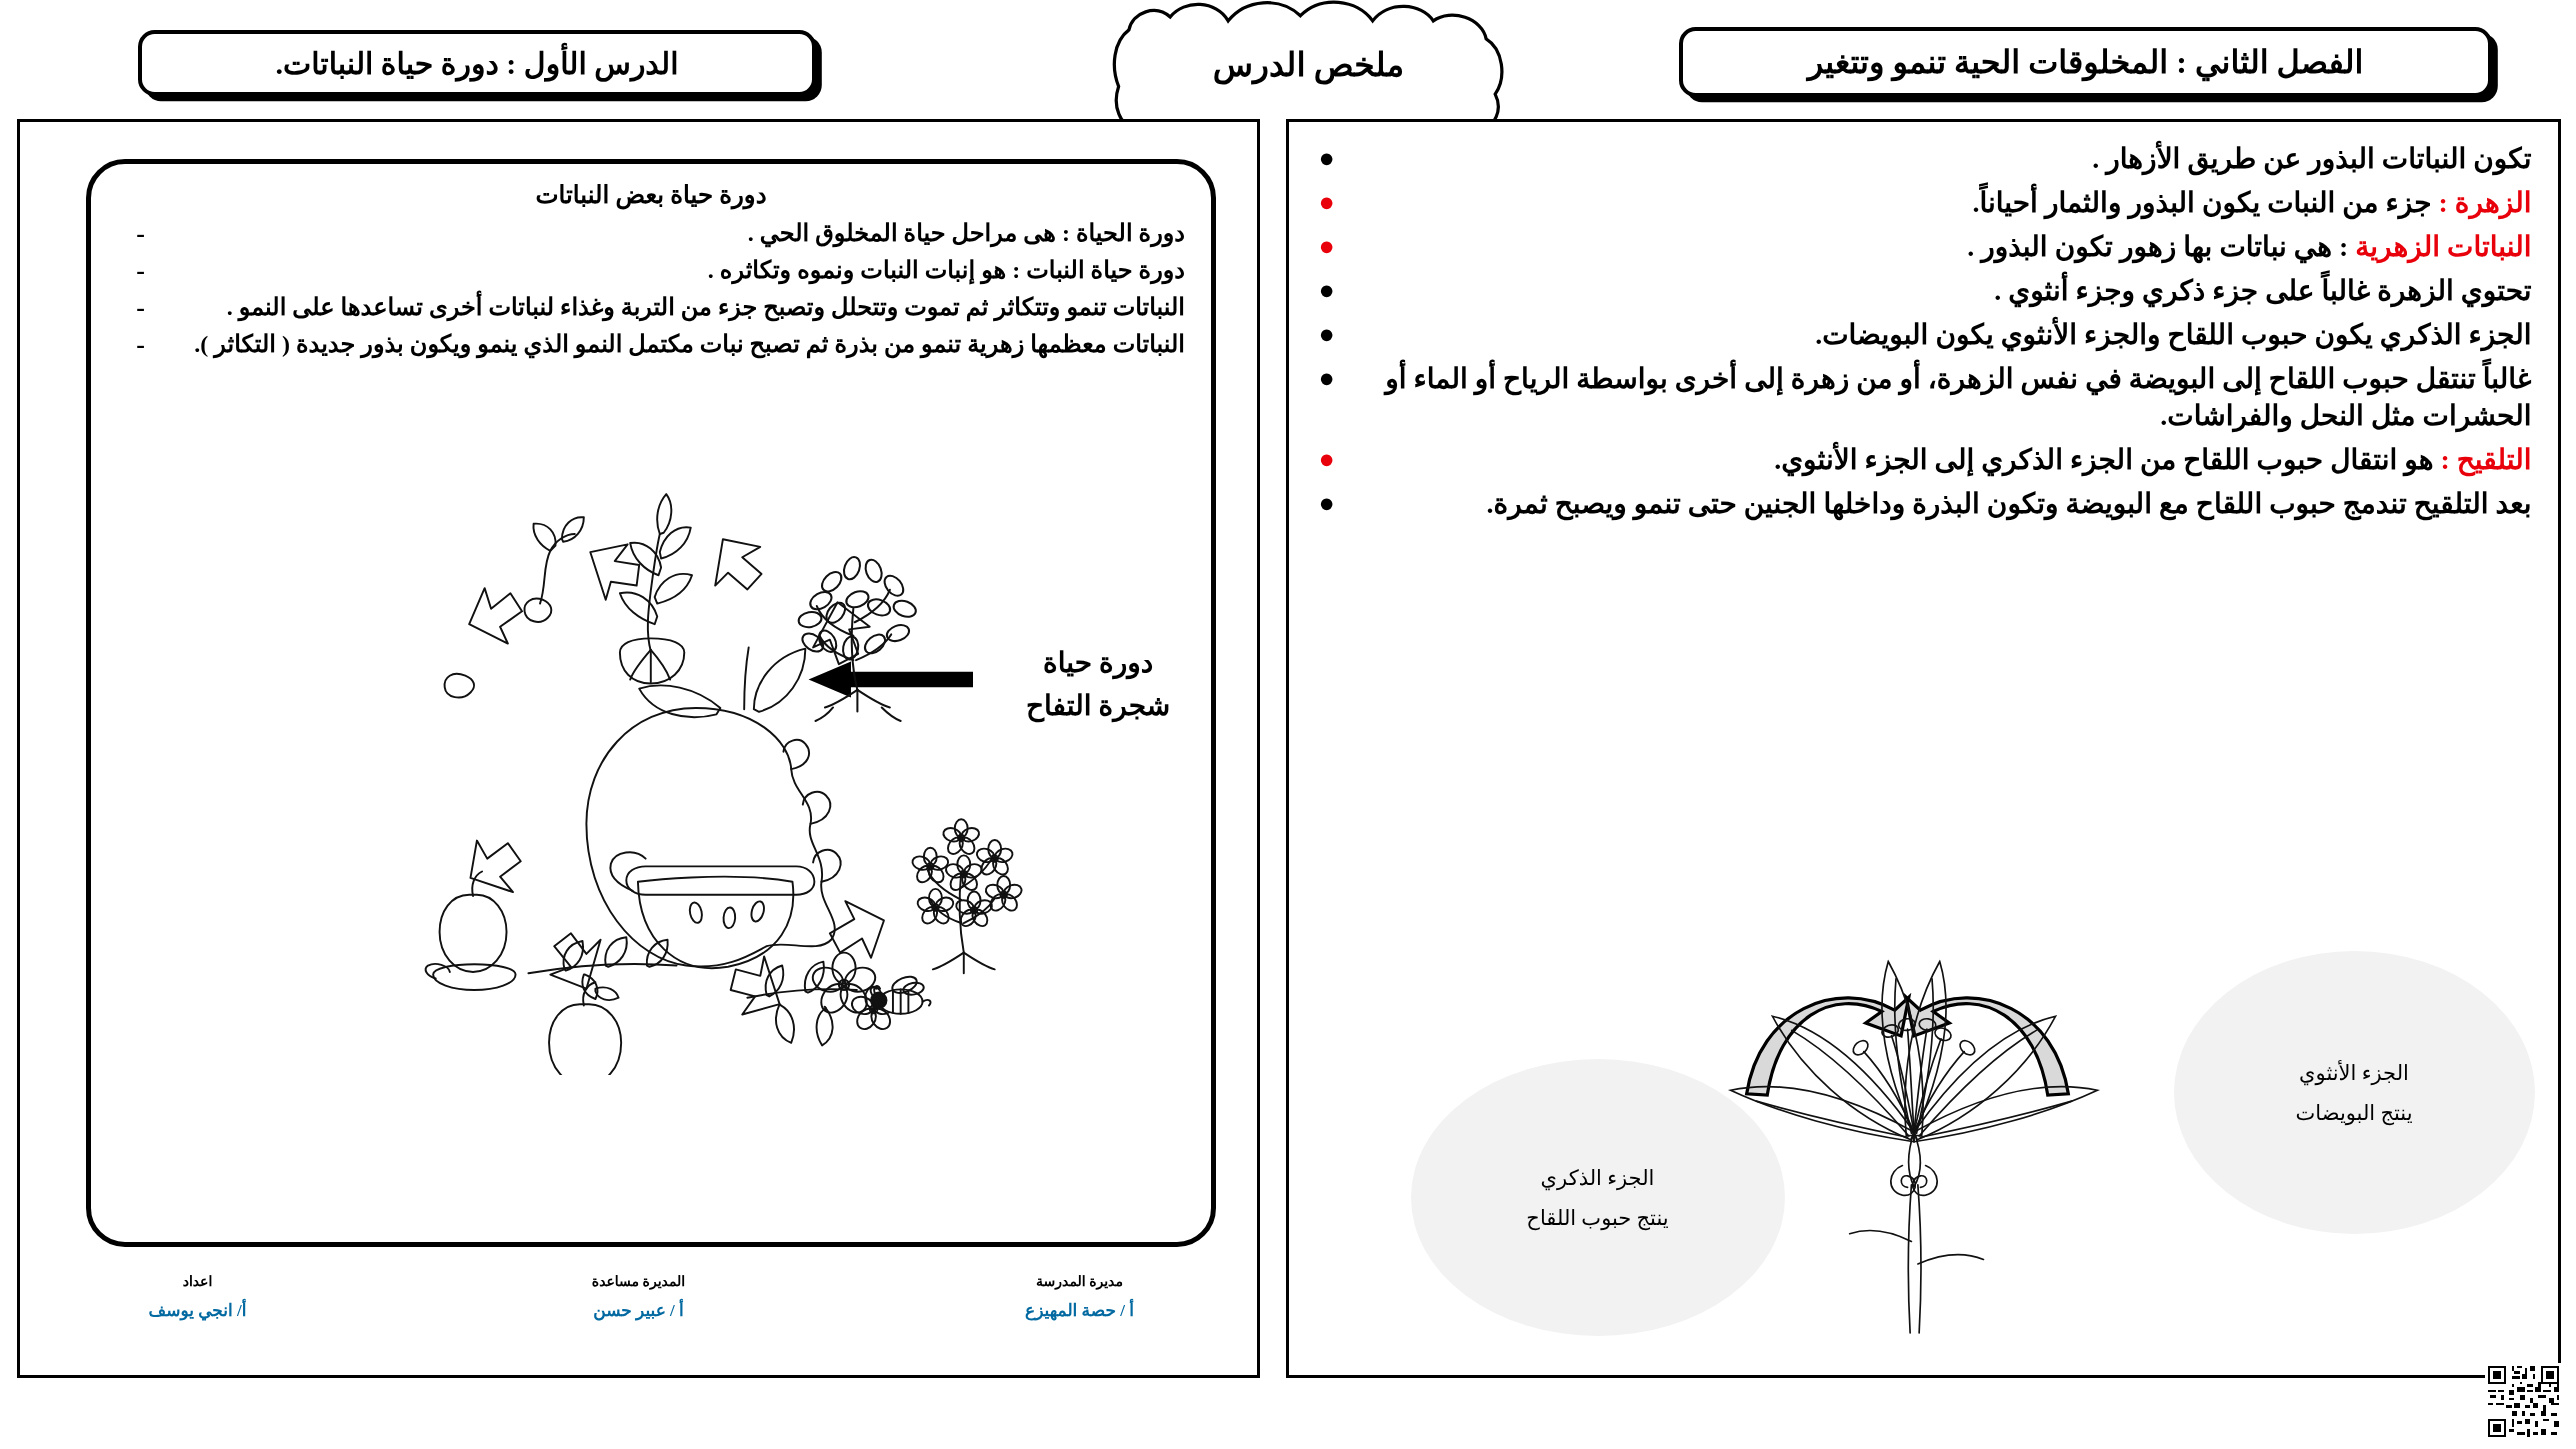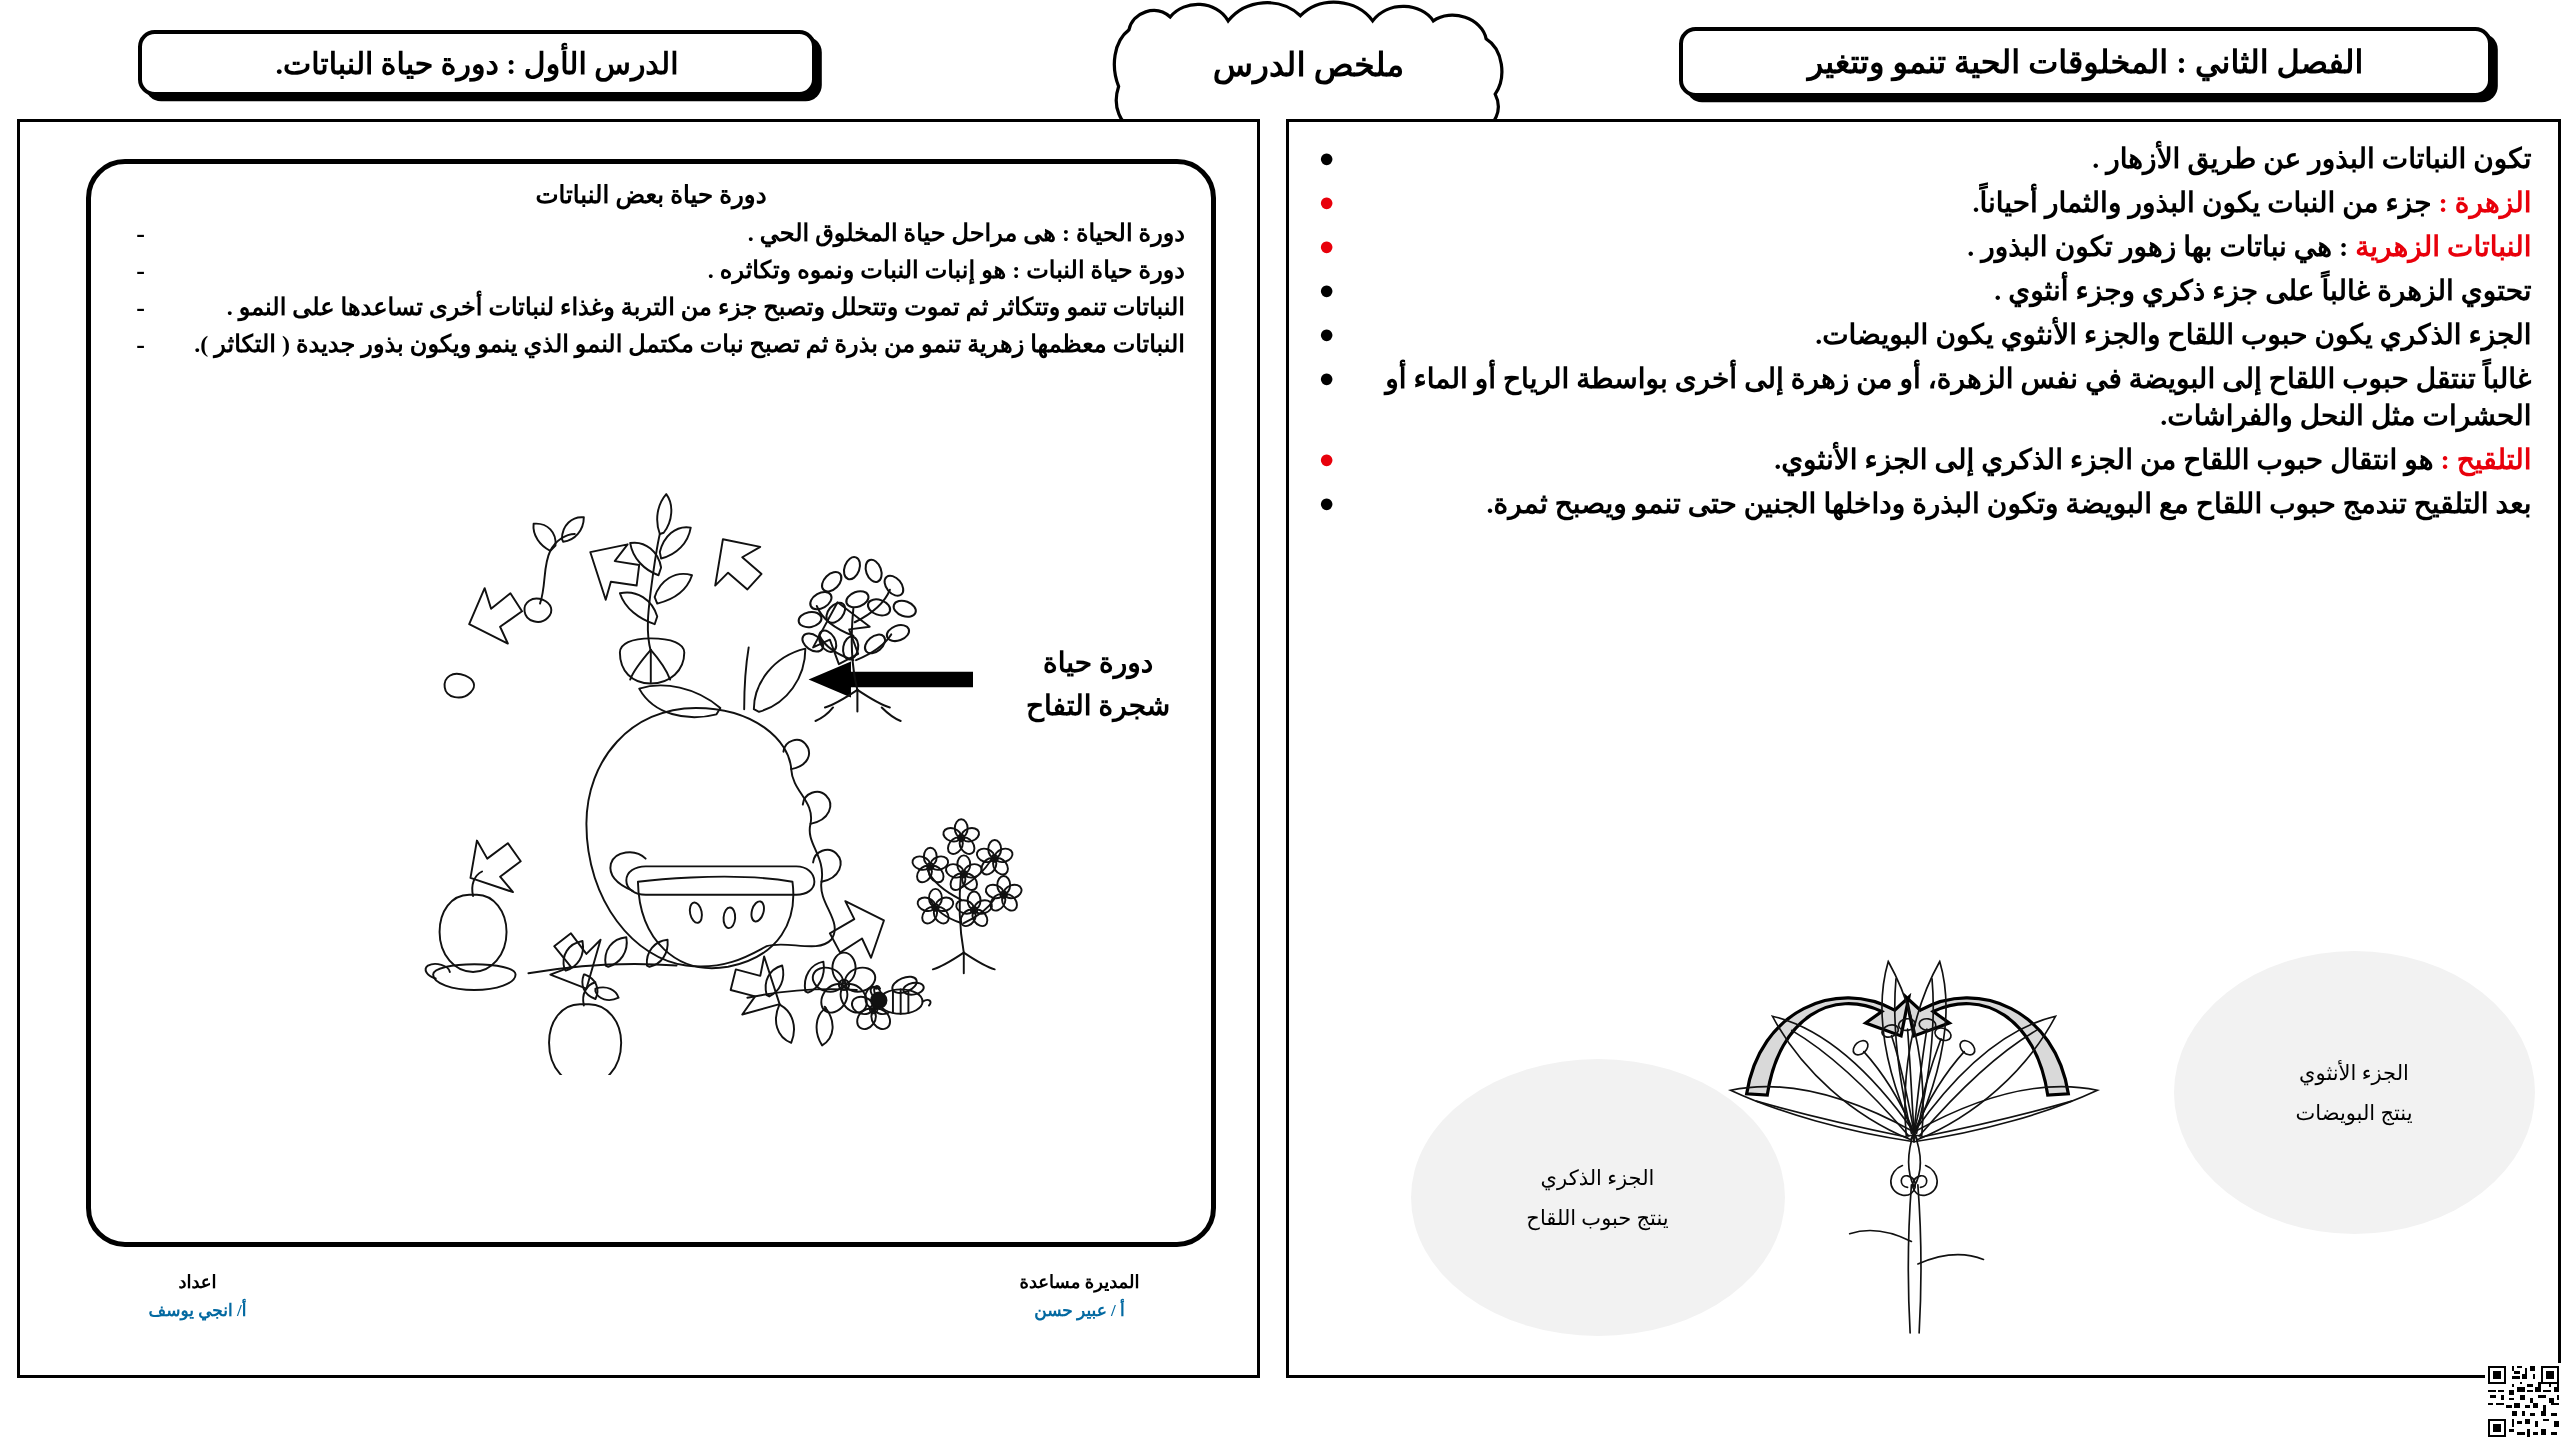--- a/index.html
+++ b/index.html
@@ -134,21 +134,21 @@
   .big-arrow{
     position:absolute;right:238px;top:496px;width:167px;height:39px;
   }
 
   
   .credits{
     position:absolute;right:39px;left:39px;bottom:23px;height:84px;
     display:flex;flex-direction:row-reverse;justify-content:space-between;
   }
   .credit-col{ text-align:center;width:277px; }
-  .credit-role{ font-size:18px;font-weight:bold;color:#000;line-height:28px;
+  .credit-role{ font-size:14px;font-weight:bold;color:#000;line-height:28px;
     font-family:"Liberation Serif","DejaVu Serif",serif; }
   .credit-name{ font-size:17px;font-weight:bold;color:#0369a1;line-height:30px;
     font-family:"Liberation Serif","DejaVu Serif",serif; }
 
   
   .qr{ position:absolute; right:14px; bottom:9px; width:77px;height:77px; }
 </style>
 </head>
 <body>
 
@@ -524,20 +524,24 @@
   </div>
 
   <div class="credits" id="credits">
       <div class="credit-col">
         <div class="credit-role">اعداد</div>
         <div class="credit-name">أ/ انجي يوسف</div>
       </div>
       <div class="credit-col">
         <div class="credit-role">المديرة مساعدة</div>
         <div class="credit-name">أ / عبير حسن</div>
+      </div>
+      <div class="credit-col">
+        <div class="credit-role">مديرة المدرسة</div>
+        <div class="credit-name">أ / حصة المهيزع</div>
       </div>
     </div>
 </div>
 
 <svg class="qr" viewBox="0 0 29 29" shape-rendering="crispEdges">
   <rect width="29" height="29" fill="#fff"></rect>
   <g fill="#000">
     <rect x="1" y="1" width="7" height="7"></rect>
       <rect x="2" y="2" width="5" height="5" fill="#fff"></rect>
       <rect x="3" y="3" width="3" height="3"></rect>

